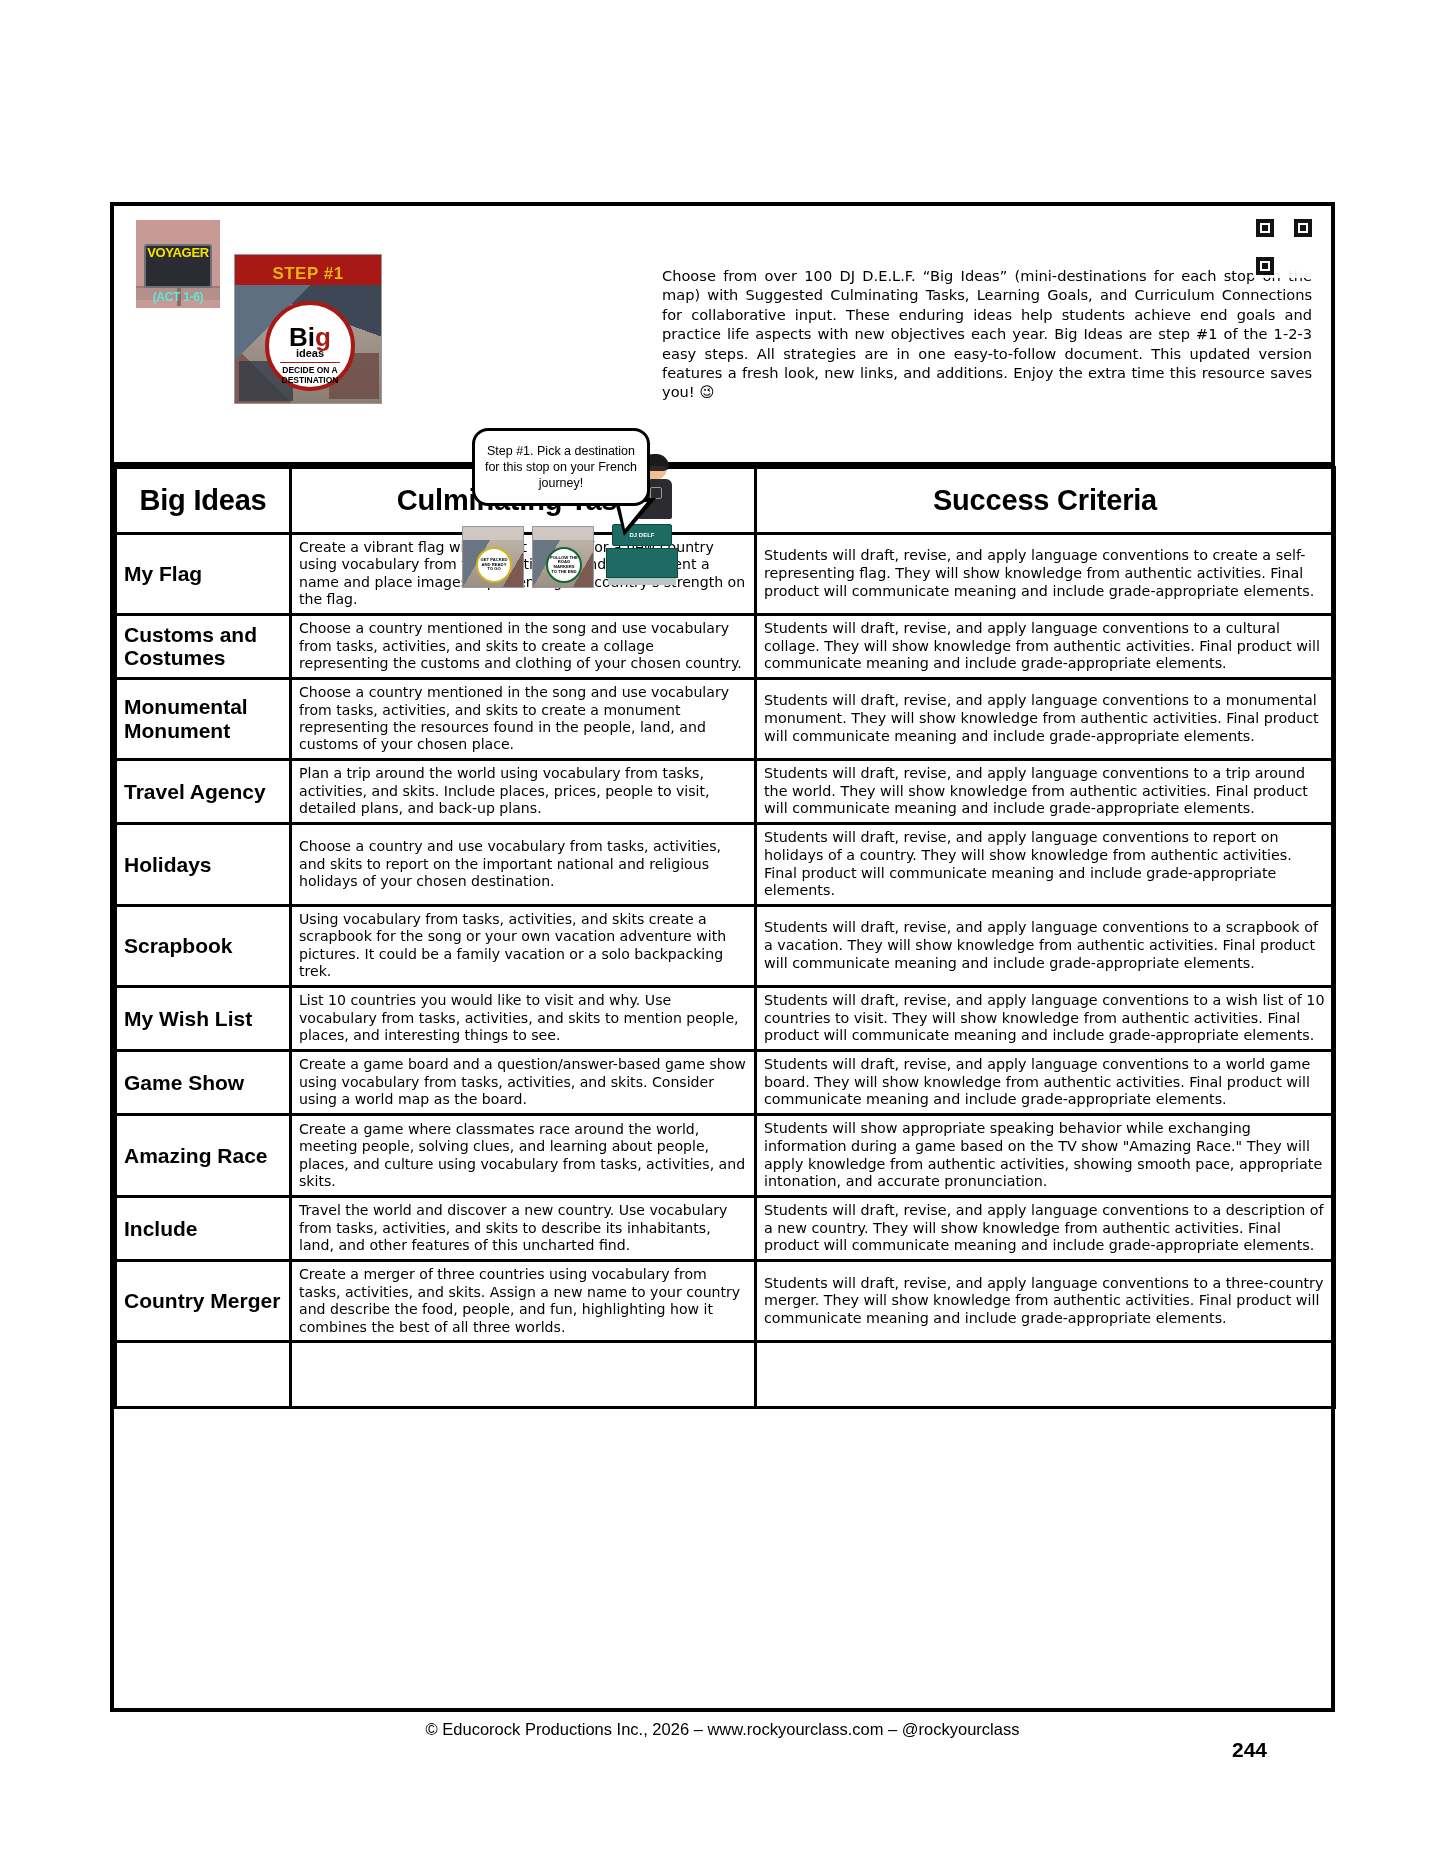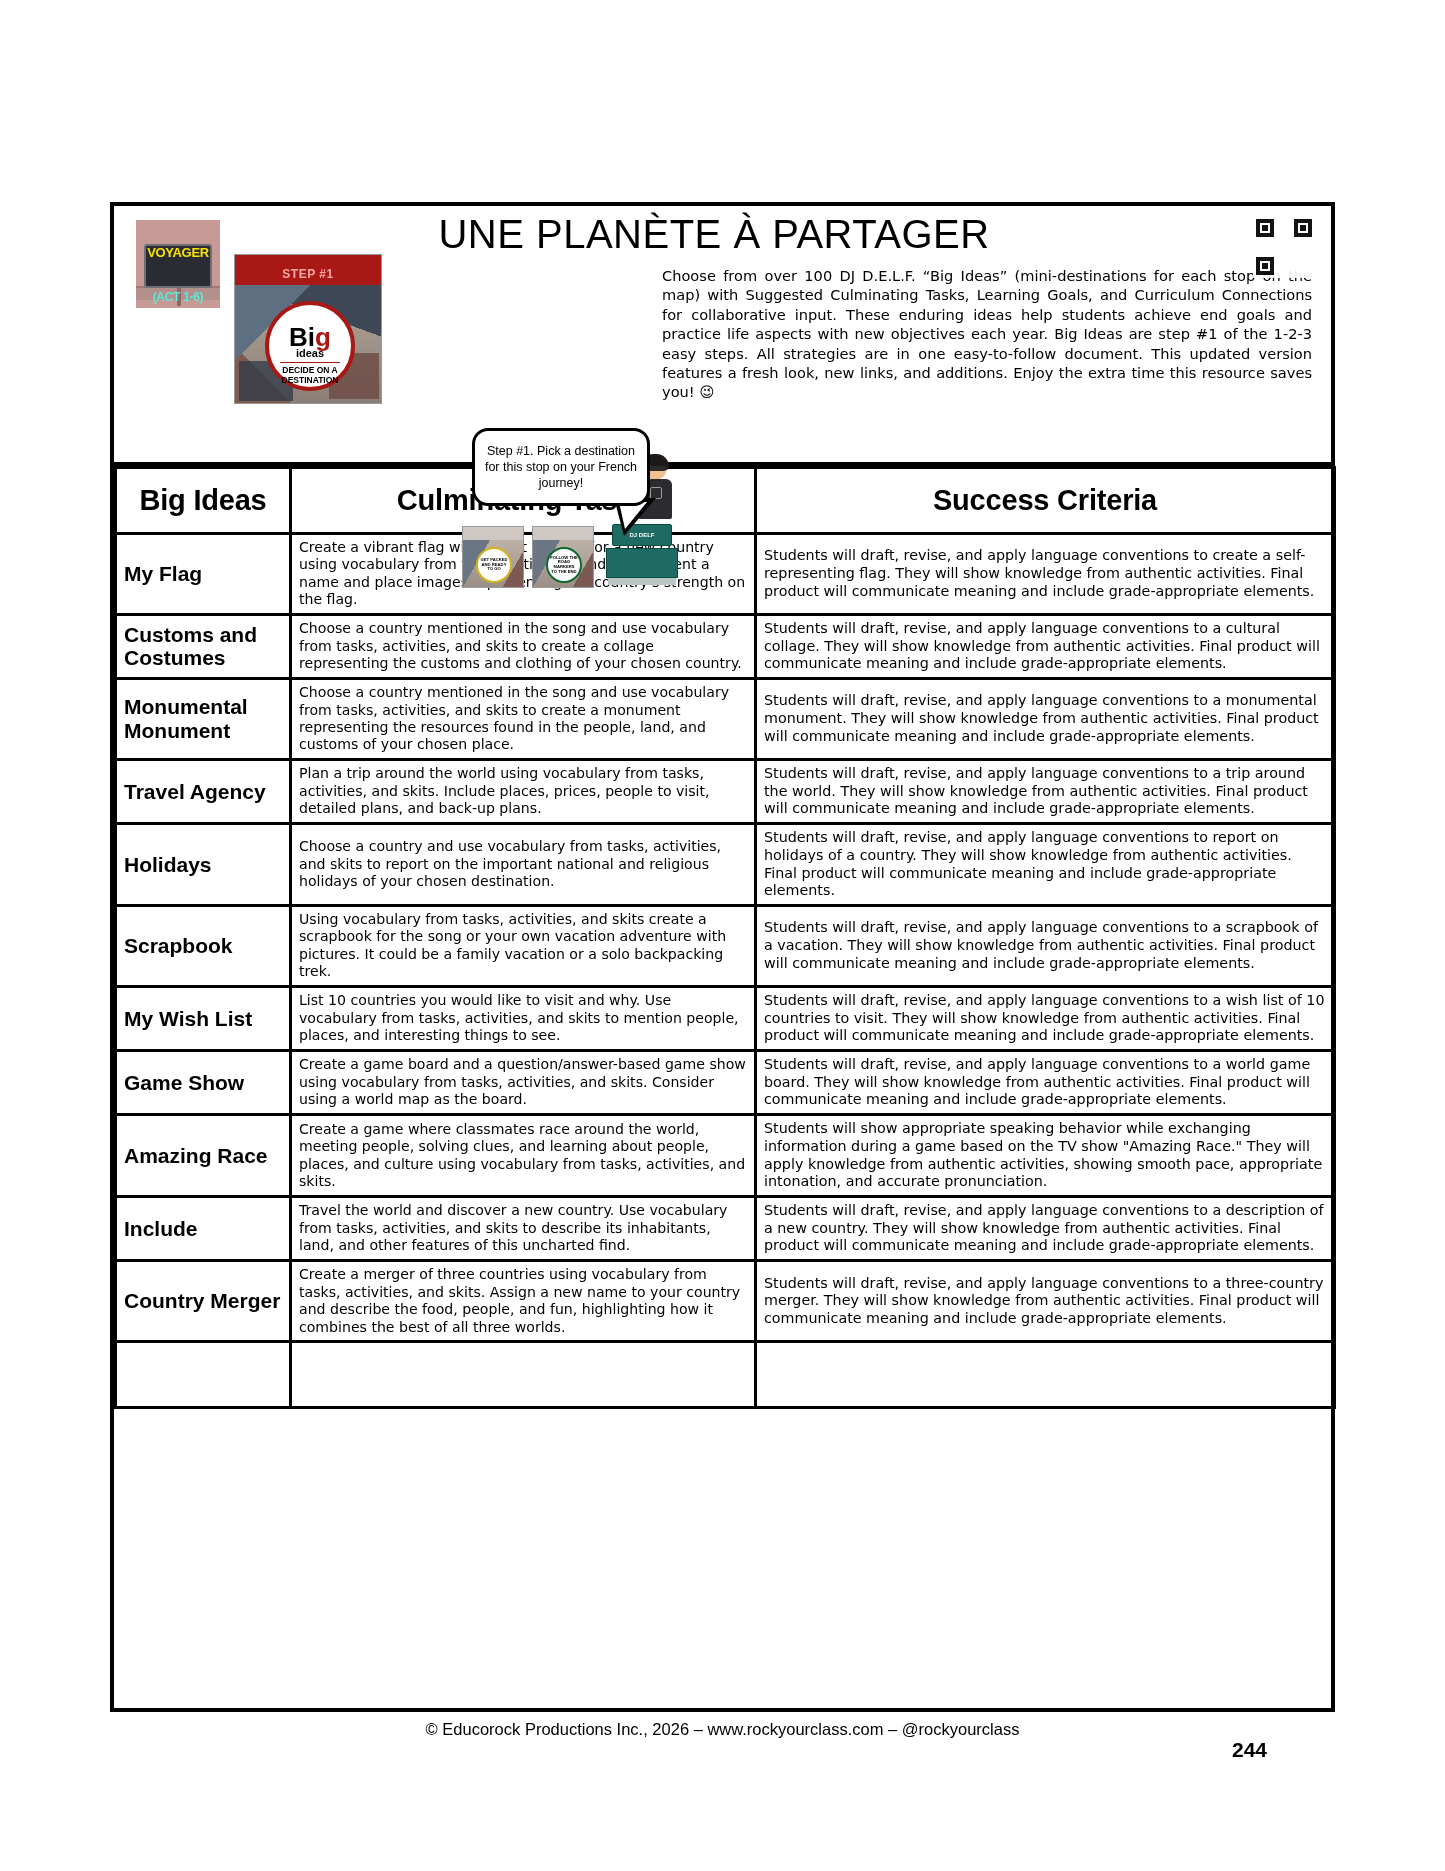--- a/index.html
+++ b/index.html
@@ -74,24 +74,24 @@
     position: absolute;
     left: 120px;
     top: 48px;
     width: 148px;
     height: 150px;
     border: 1px solid #999;
     background: #dcd7d2;
     overflow: hidden;
   }
   .step1-card .banner {
-    height: 38px; background: #a81916; color: #fca5a5;
+    height: 38px; background: #a81916; color: #eab308;
     display: flex; align-items: center; justify-content: center;
     font-family: "Liberation Sans", sans-serif;
-    font-weight: bold; font-size: 12px; letter-spacing: 0.5px;
+    font-weight: bold; font-size: 17px; letter-spacing: 0.5px;
   }
   .step1-card .collage {
     position: absolute; left: 0; top: 30px; width: 148px; height: 120px;
     background:
       linear-gradient(135deg,#5d6f80 0%,#5d6f80 28%,transparent 28%),
       linear-gradient(45deg,#7d5a52 0%,#7d5a52 22%,transparent 22%),
       linear-gradient(200deg,#3e4756 0%,#3e4756 30%,transparent 30%),
       linear-gradient(0deg,#8a7d74,#b3a79c);
   }
   .step1-card .collage::before {
@@ -390,21 +390,20 @@
       <div class="hair"></div>
       <div class="glasses"></div>
       <div class="torso"></div>
     </div>
 
     <div class="bubble-tail"></div>
     <div class="bubble">
       <span>Step #1. Pick a destination for this stop on your French journey!</span>
     </div>
 
-    <div class="title">UNE PLANÈTE À PARTAGER</div>
 
     <div class="blurb">Choose from over 100 DJ D.E.L.F. “Big Ideas” (mini-destinations for each stop on the map) with Suggested Culminating Tasks, Learning Goals, and Curriculum Connections for collaborative input. These enduring ideas help students achieve end goals and practice life aspects with new objectives each year. Big Ideas are step #1 of the 1-2-3 easy steps. All strategies are in one easy-to-follow document. This updated version features a fresh look, new links, and additions. Enjoy the extra time this resource saves you! 😉</div>
 
     <div class="qr">
       <span class="fp tl">
           <i></i>
         </span>
       <span class="fp tr">
           <i></i>
         </span>

